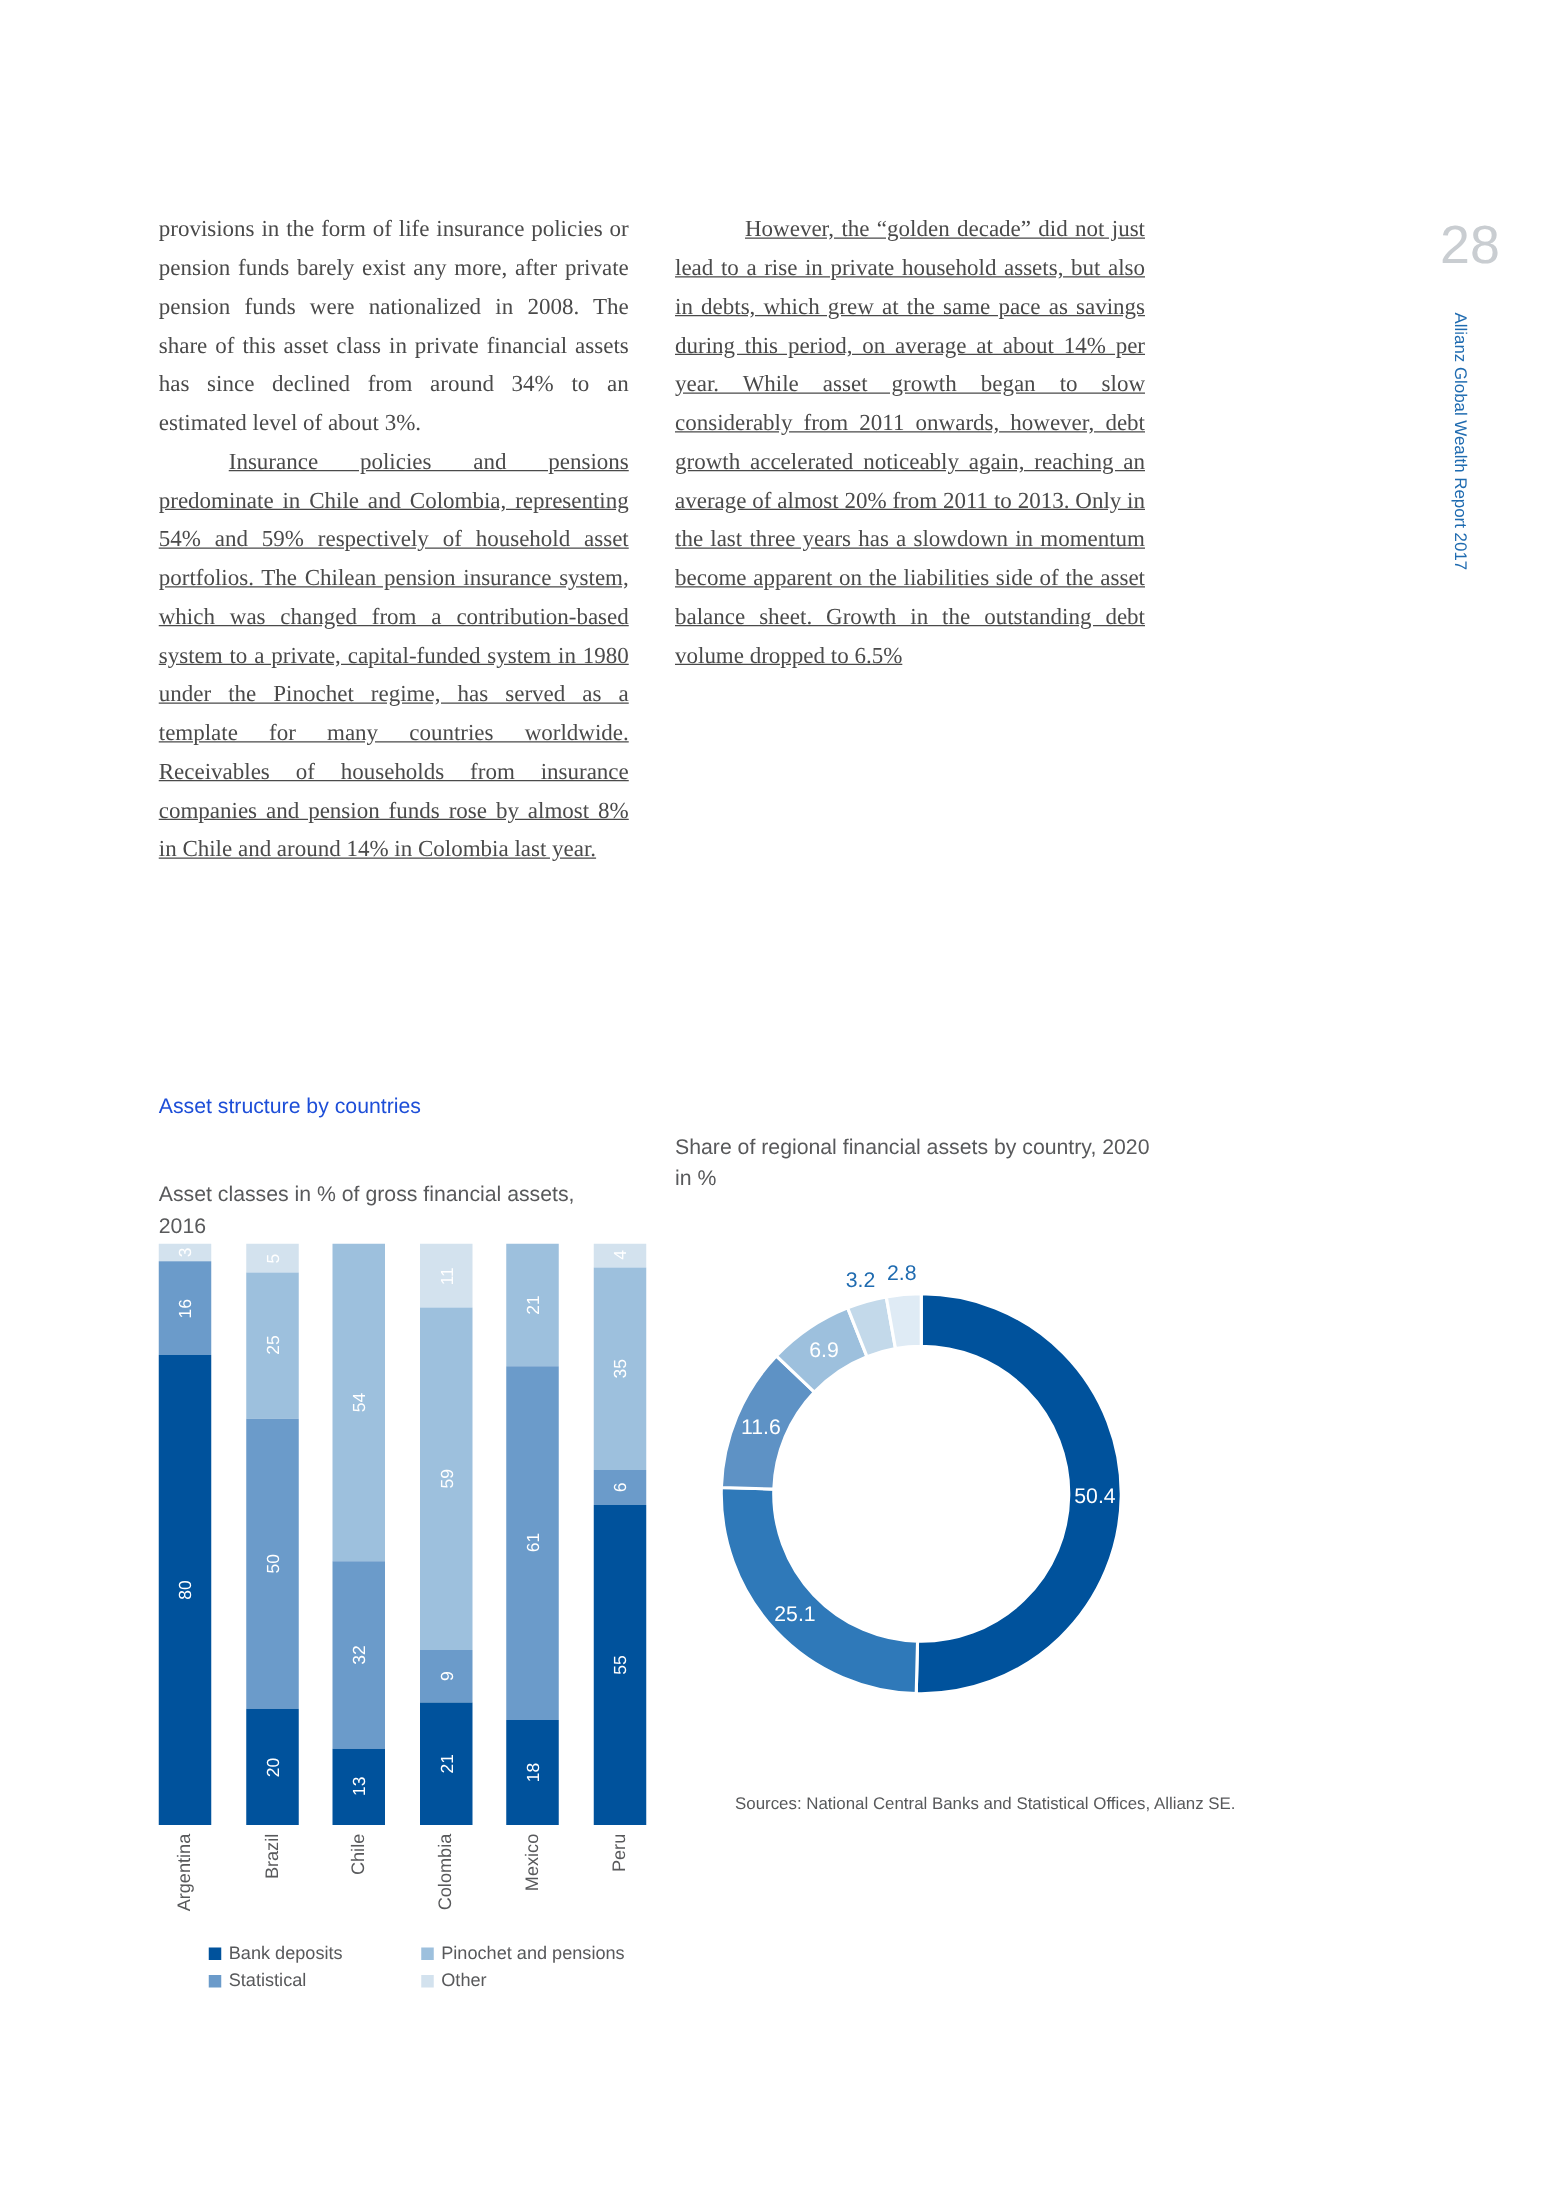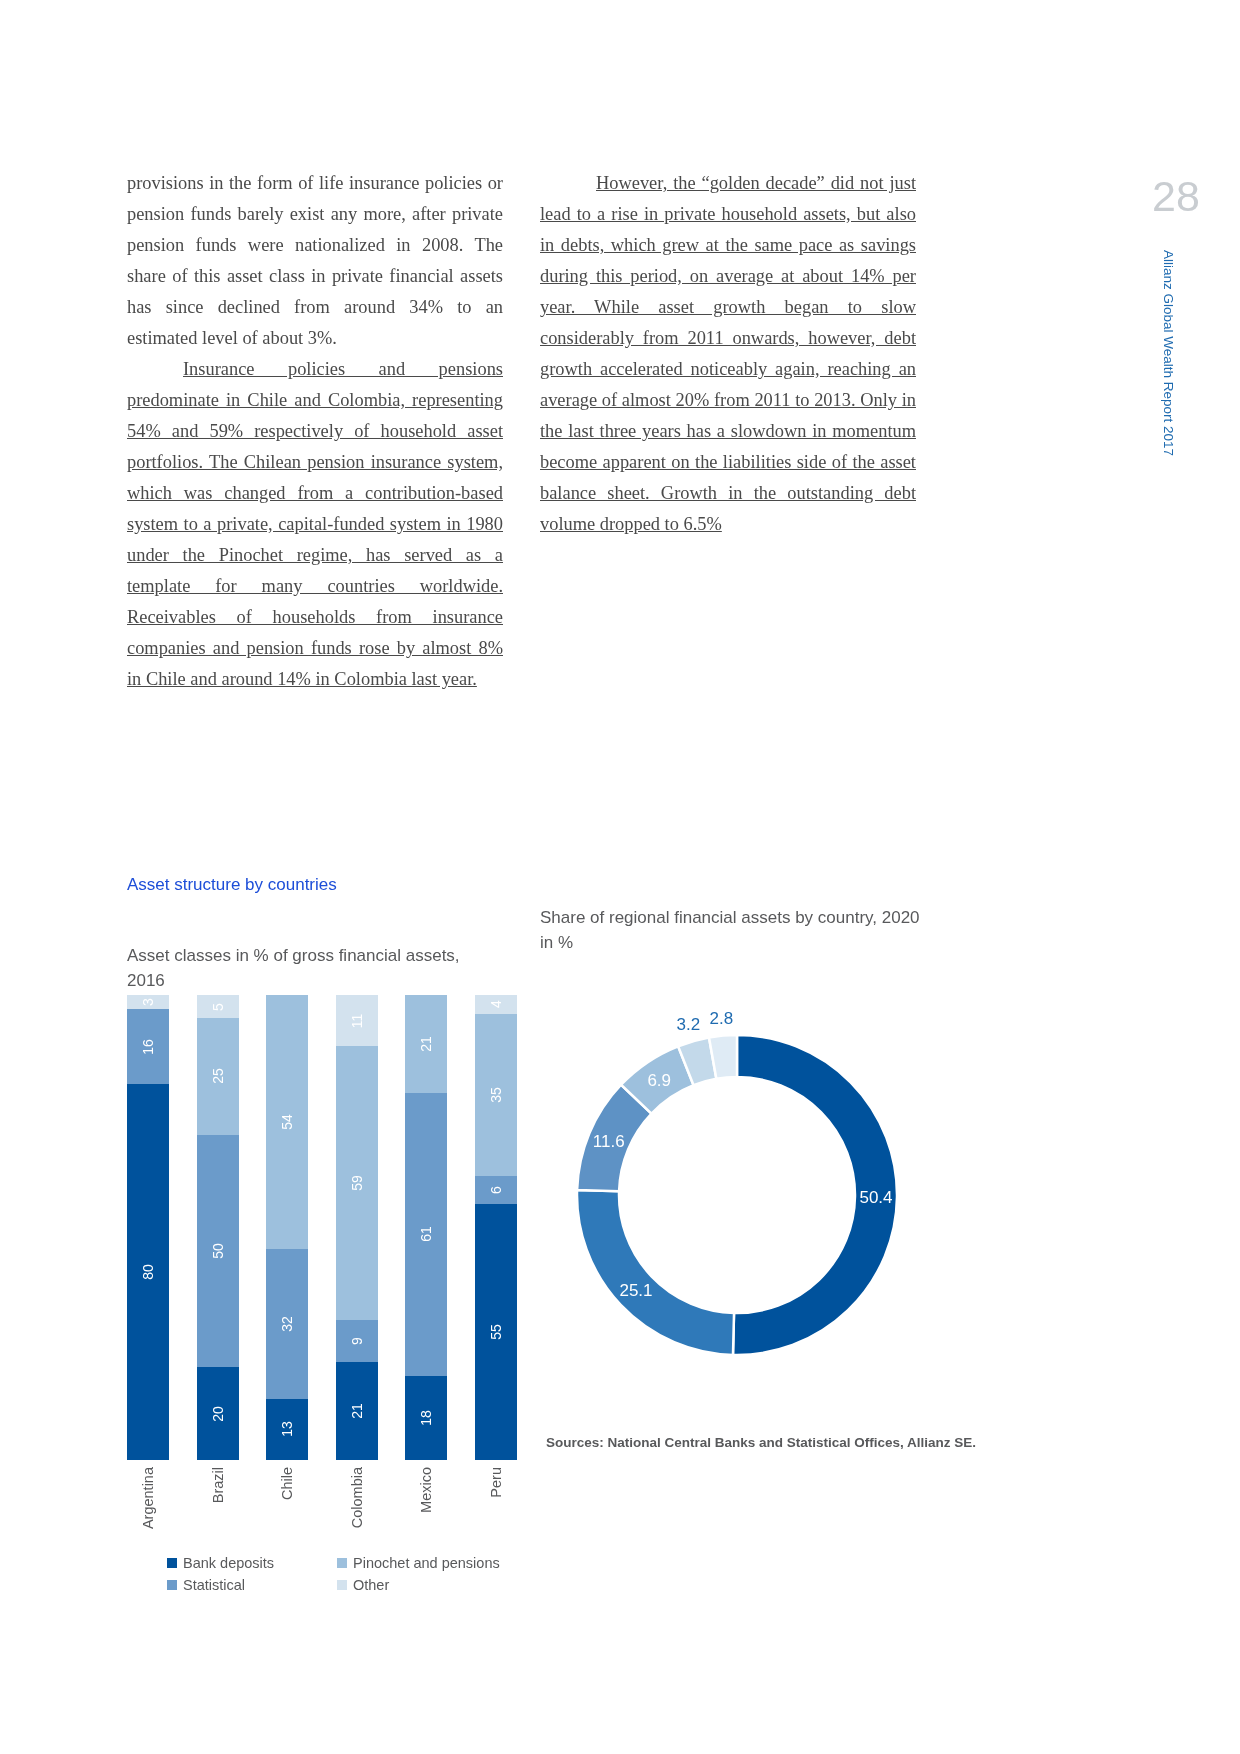--- a/index.html
+++ b/index.html
@@ -70,22 +70,22 @@
               font-size:14.5px;color:#58595b;}
   .lg-row{display:flex;margin-bottom:6px;}
   .lg-item{display:flex;align-items:center;padding-left:40px;}
   .lg-item:first-child{width:130px;}
   .sw{width:10px;height:10px;margin-right:6px;display:inline-block;}
 
   
   #donut-wrap{position:absolute;left:540px;top:135px;width:400px;height:420px;}
   #donut-svg{position:absolute;left:0;top:0;}
   #sources{
-    position:absolute;left:546px;top:1435px;
-    font-size:13.5px;color:#58595b;font-weight:bold;
+    position:absolute;left:588px;top:1435px;
+    font-size:13.5px;color:#58595b;
   }
 </style>
 </head>
 <body>
 
 <div id="page-number">28</div>
 <div id="spine-label">Allianz Global Wealth Report 2017</div>
 
 <div id="col-left" class="col">
   <p>provisions in the form of life insurance policies or pension funds barely exist any more, after private pension funds were nationalized in 2008. The share of this asset class in private financial assets has since declined from around 34% to an estimated level of about 3%.</p>

